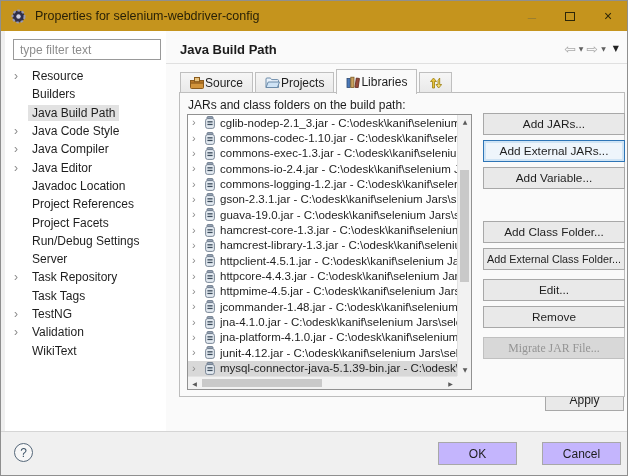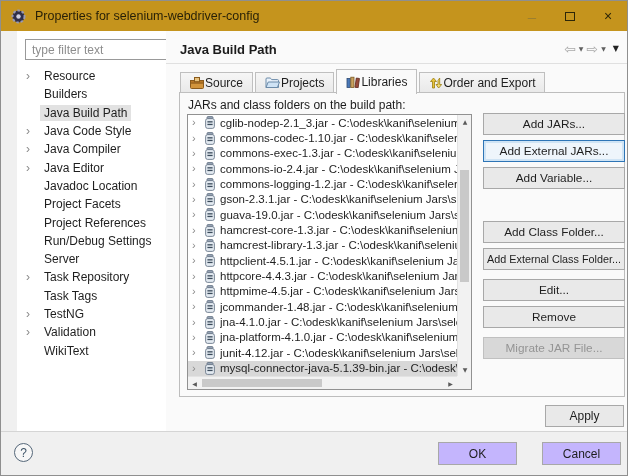--- a/index.html
+++ b/index.html
@@ -14,21 +14,21 @@
               display:flex; align-items:center; padding:0 0 0 9px; }
   .titlebar .app-icon { width:17px; height:17px; margin-right:8px; flex:none; }
   .titlebar .title { color:#261f07; font-size:12.5px; }
   .win-controls { margin-left:auto; display:flex; height:100%; }
   .win-btn { width:38px; height:100%; display:flex; align-items:center; justify-content:center;
              color:#2e2708; font-size:14px; }
   .win-btn.min { color:#9c7f2e; font-size:15px; }
   .max-box { width:10px; height:9px; border:1.4px solid #2e2708; }
 
   
-  .left-panel { position:absolute; top:30px; left:16px; width:165px; bottom:44px;
+  .left-panel { position:absolute; top:30px; left:4px; width:165px; bottom:44px;
                 background:#ffffff; border-right:3px solid #4d7c0f; }
   .filter-input { position:absolute; top:8px; left:8px; width:148px; height:21px;
                   border:1px solid #999999; background:#fff; padding:0 6px;
                   font-family:"Liberation Sans",sans-serif; font-size:12px; color:#333; }
   .filter-input::placeholder { color:#8d8d8d; opacity:1; }
   .tree { position:absolute; top:36px; left:0; right:0; bottom:0; overflow:hidden; }
   .tree-row { height:18.3px; display:flex; align-items:center; padding-left:9px; white-space:nowrap; }
   .tree-arrow { width:14px; flex:none; color:#8a8a8a; font-size:12px; line-height:1; }
   .tree-label { padding:1px 4px; }
   .tree-row.selected .tree-label { background:#e2e2e2; }
@@ -83,21 +83,21 @@
   .scroll-corner { position:absolute; right:0; bottom:0; width:14px; height:13px; background:#f2f2f2; }
 
   .btn-col { position:absolute; left:303px; top:0; width:132px; height:100%; }
   .abtn { position:absolute; left:0; width:142px; height:22px; background:#e9e9e9;
           border:1px solid #a8a8a8; font-family:"Liberation Sans",sans-serif;
           font-size:11.8px; color:#1e1e1e; text-align:center; white-space:nowrap; }
   .abtn.focused { background:#eef5fb; border:1px solid #2e75b6;
                   box-shadow:0 0 0 2px #cfe4f5 inset; }
   .abtn.disabled { background:#d8d8d8; border-color:#c0c0c0; color:#949494; }
 
-  .apply-btn { position:absolute; right:3px; top:374px; width:79px; height:22px;
+  .apply-btn { position:absolute; right:3px; top:358px; width:79px; height:22px;
                background:#e9e9e9; border:1px solid #a8a8a8;
                font-family:"Liberation Sans",sans-serif; font-size:12px; color:#1e1e1e; }
 
   
   .footer { position:absolute; left:0; right:0; bottom:0; height:44px; background:#f0f0f0;
             border-top:1px solid #d5d5d5; }
   .help-btn { position:absolute; left:13px; top:11px; width:19px; height:19px; border-radius:50%;
               border:1px solid #56687a; color:#3e5468; display:flex; align-items:center;
               justify-content:center; font-size:12px; background:#f7f7f7; }
   .ok-btn, .cancel-btn { position:absolute; top:10px; width:79px; height:23px;
@@ -154,25 +154,25 @@
         <div class="tree-row">
           <span class="tree-arrow">›</span>
           <span class="tree-label">Java Editor</span>
         </div>
         <div class="tree-row">
           <span class="tree-arrow"></span>
           <span class="tree-label">Javadoc Location</span>
         </div>
         <div class="tree-row">
           <span class="tree-arrow"></span>
+          <span class="tree-label">Project References</span>
+        </div>
+        <div class="tree-row">
+          <span class="tree-arrow"></span>
           <span class="tree-label">Project Facets</span>
-        </div>
-        <div class="tree-row">
-          <span class="tree-arrow"></span>
-          <span class="tree-label">Project References</span>
         </div>
         <div class="tree-row">
           <span class="tree-arrow"></span>
           <span class="tree-label">Run/Debug Settings</span>
         </div>
         <div class="tree-row">
           <span class="tree-arrow"></span>
           <span class="tree-label">Server</span>
         </div>
         <div class="tree-row">
@@ -241,21 +241,20 @@
           </span>
           <span class="tab-label">Libraries</span>
         </div>
         <div class="tab">
           <span class="tab-icon">
             <svg width="13" height="12" viewBox="0 0 13 12">
               <path d="M3.5 11 L3.5 4.5 L1.5 4.5 L4.5 1 L7.5 4.5 L5.5 4.5 L5.5 11 Z" fill="#e8c43a" stroke="#9a7d10" stroke-width="0.8"></path>
               <path d="M9.5 1 L9.5 7.5 L11.5 7.5 L8.5 11 L5.8 7.5 L7.8 7.5 L7.8 3.5 Z" fill="#f3da6e" stroke="#9a7d10" stroke-width="0.8" transform="translate(1.2 0)"></path>
             </svg>
           </span>
-          <span class="tab-label">Order and Export</span>
         </div>
       </div>
 
     <div class="content-box">
       <div class="list-label">JARs and class folders on the build path:</div>
 
       <div class="jar-list">
         <div class="jar-rows">
             <div class="jar-row">
               <span class="jar-arrow">›</span>
@@ -476,21 +475,21 @@
       </div>
 
       <div class="btn-col">
           <button class="abtn normal" style="top: 20px;">Add JARs...</button>
           <button class="abtn focused" style="top: 47px;">Add External JARs...</button>
           <button class="abtn normal" style="top: 74px;">Add Variable...</button>
           <button class="abtn normal" style="top: 128px;">Add Class Folder...</button>
           <button class="abtn normal" style="top: 155px; font-size: 10.8px;">Add External Class Folder...</button>
           <button class="abtn normal" style="top: 186px;">Edit...</button>
           <button class="abtn normal" style="top: 213px;">Remove</button>
-          <button class="abtn disabled" disabled="" style="top: 244px;">Migrate JAR File...</button>
+          <button class="abtn disabled" disabled="" style="top: 244px; font-family: Liberation Serif, serif;">Migrate JAR File...</button>
         </div>
     </div>
 
     <button class="apply-btn">Apply</button>
   </div>
 
   <div class="footer">
     <div class="help-btn">?</div>
     <button class="ok-btn">OK</button>
     <button class="cancel-btn">Cancel</button>

